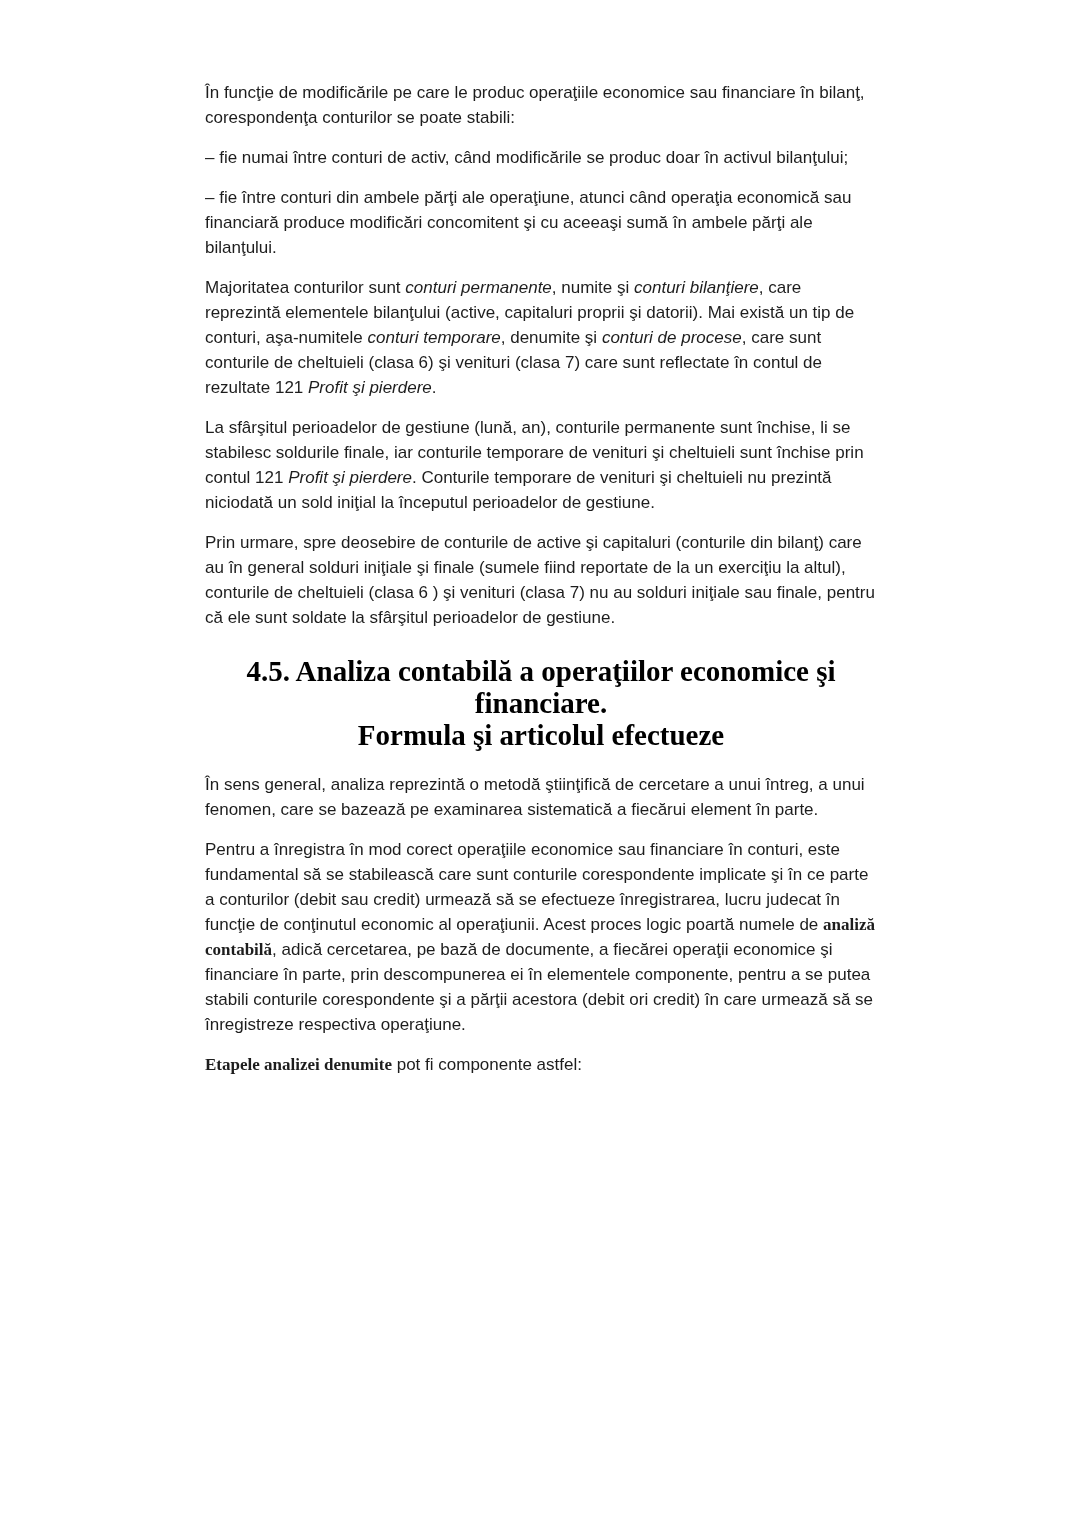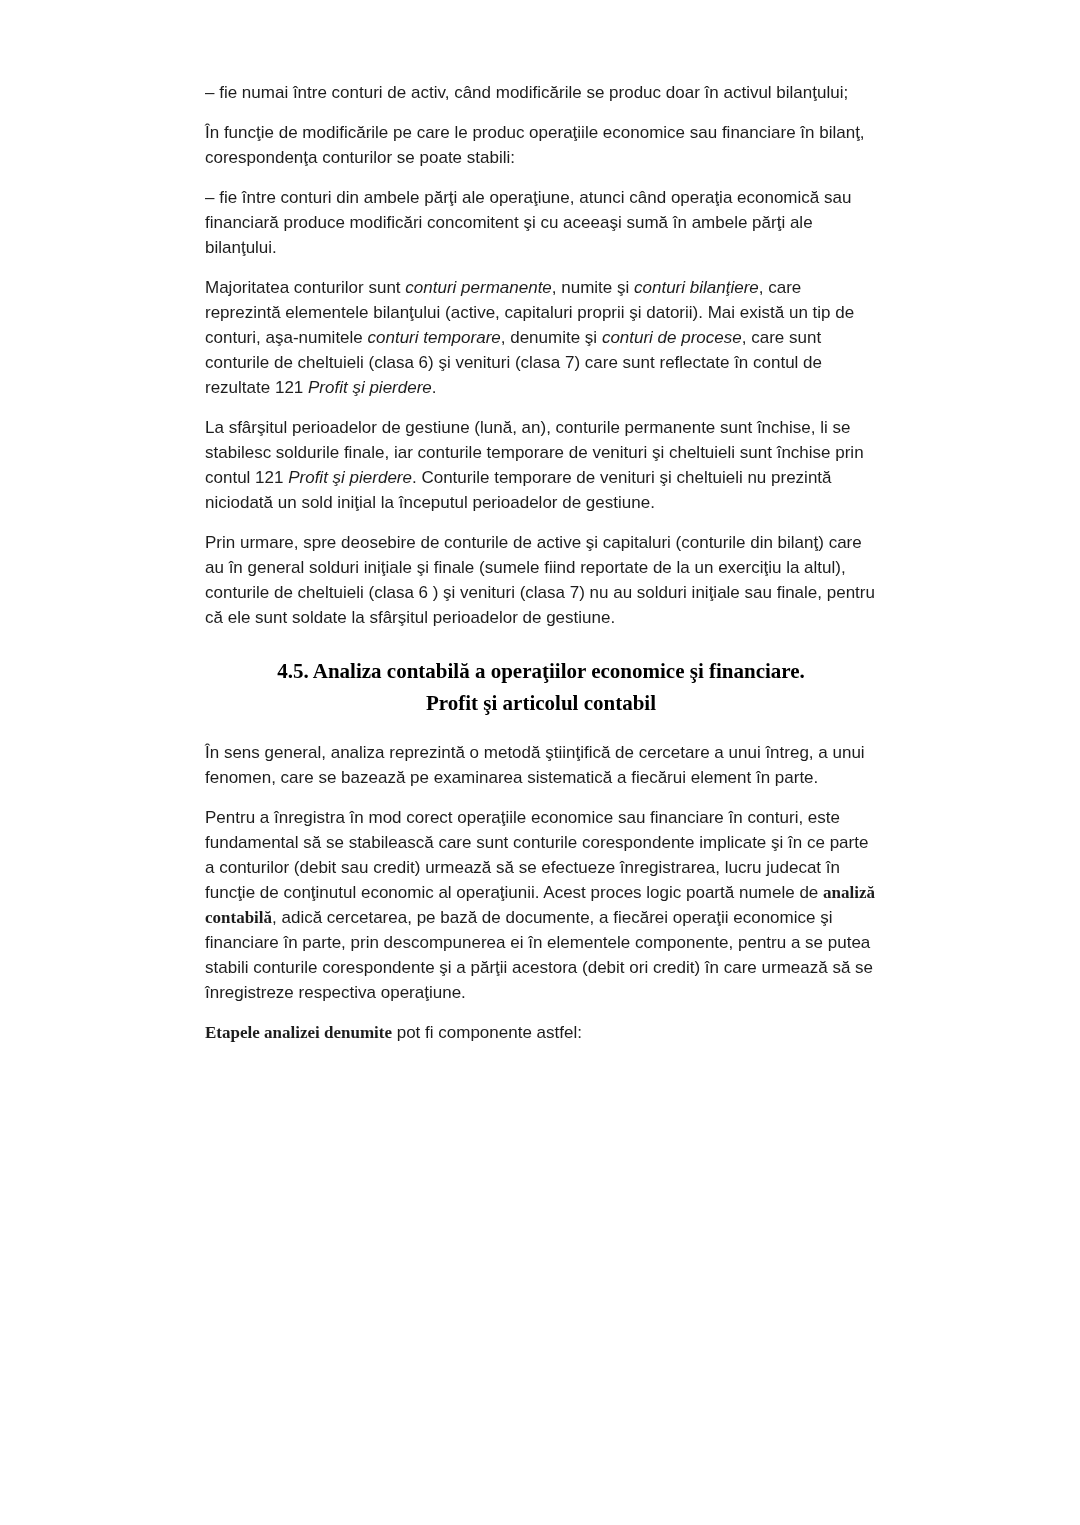--- a/index.html
+++ b/index.html
@@ -31,50 +31,50 @@
     text-align: left;
   }
   .content p {
     margin: 0 0 15px 0;
   }
   .it { font-style: italic; }
   .b  { font-weight: bold; font-family: Liberation Serif, serif; }
   .section-heading {
     font-family: "Liberation Serif", serif;
     font-weight: bold;
-    font-size: 21px;
+    font-size: 29px;
     line-height: 32px;
     text-align: center;
     color: var(--heading-color);
     margin: 25px 0 21px 0;
   }
   .section-heading span { display: block; }
 </style>
 </head>
 <body>
 
 <div class="page">
   <div class="content">
 
+    <p>În funcţie de modificările pe care le produc operaţiile economice sau financiare în bilanţ, corespondenţa conturilor se poate stabili:</p>
+
     <p>– fie numai între conturi de activ, când modificările se produc doar în activul bilanţului;</p>
-
-    <p>În funcţie de modificările pe care le produc operaţiile economice sau financiare în bilanţ, corespondenţa conturilor se poate stabili:</p>
 
 
     <p>– fie între conturi din ambele părţi ale operaţiune, atunci când operaţia economică sau financiară produce modificări concomitent şi cu aceeaşi sumă în ambele părţi ale bilanţului.</p>
 
     <p><span>Majoritatea conturilor sunt </span><span class="it">conturi permanente</span><span>, numite şi </span><span class="it">conturi bilanţiere</span><span>, care reprezintă elementele bilanţului (active, capitaluri proprii şi datorii). Mai există un tip de conturi, aşa-numitele </span><span class="it">conturi temporare</span><span>, denumite şi </span><span class="it">conturi de procese</span><span>, care sunt conturile de cheltuieli (clasa 6) şi venituri (clasa 7) care sunt reflectate în contul de rezultate 121 </span><span class="it">Profit şi pierdere</span><span>.</span></p>
 
     <p><span>La sfârşitul perioadelor de gestiune (lună, an), conturile permanente sunt închise, li se stabilesc soldurile finale, iar conturile temporare de venituri şi cheltuieli sunt închise prin contul 121 </span><span class="it">Profit şi pierdere</span><span>. Conturile temporare de venituri şi cheltuieli nu prezintă niciodată un sold iniţial la începutul perioadelor de gestiune.</span></p>
 
     <p>Prin urmare, spre deosebire de conturile de active şi capitaluri (conturile din bilanţ) care au în general solduri iniţiale şi finale (sumele fiind reportate de la un exerciţiu la altul), conturile de cheltuieli (clasa 6 ) şi venituri (clasa 7) nu au solduri iniţiale sau finale, pentru că ele sunt soldate la sfârşitul perioadelor de gestiune.</p>
 
     <h2 class="section-heading">
       <span>4.5. Analiza contabilă a operaţiilor economice şi financiare.</span>
-      <span>Profit şi articolul contabil</span>
+      <span>Formula şi articolul efectueze</span>
     </h2>
 
     <p>În sens general, analiza reprezintă o metodă ştiinţifică de cercetare a unui întreg, a unui fenomen, care se bazează pe examinarea sistematică a fiecărui element în parte.</p>
 
 
     <p><span>Pentru a înregistra în mod corect operaţiile economice sau financiare în conturi, este fundamental să se stabilească care sunt conturile corespondente implicate şi în ce parte a conturilor (debit sau credit) urmează să se efectueze înregistrarea, lucru judecat în funcţie de conţinutul economic al operaţiunii. Acest proces logic poartă numele de </span><span class="b">analiză contabilă</span><span>, adică cercetarea, pe bază de documente, a fiecărei operaţii economice şi financiare în parte, prin descompunerea ei în elementele componente, pentru a se putea stabili conturile corespondente şi a părţii acestora (debit ori credit) în care urmează să se înregistreze respectiva operaţiune.</span></p>
 
     <p><span class="b">Etapele analizei denumite</span><span> pot fi componente astfel:</span></p>
 
   </div>

